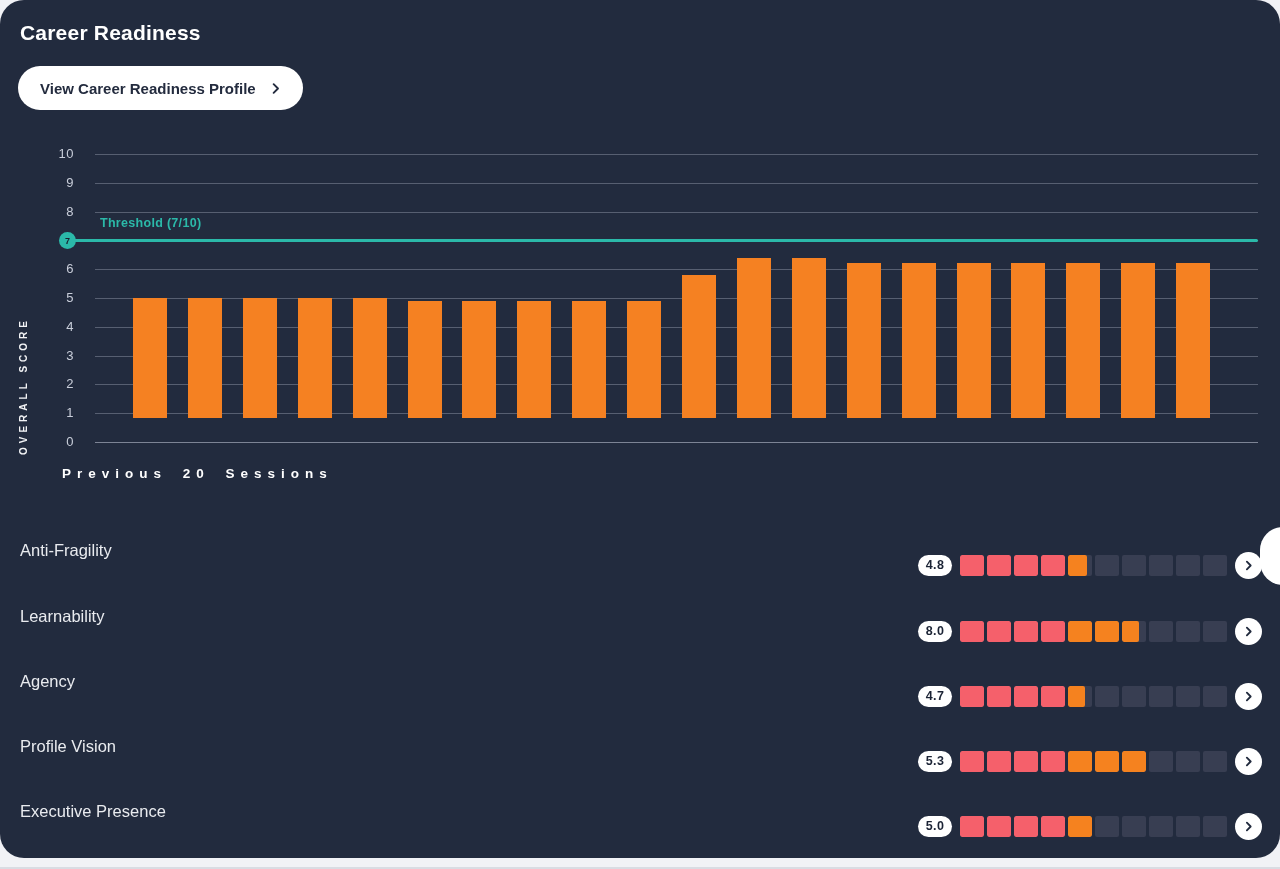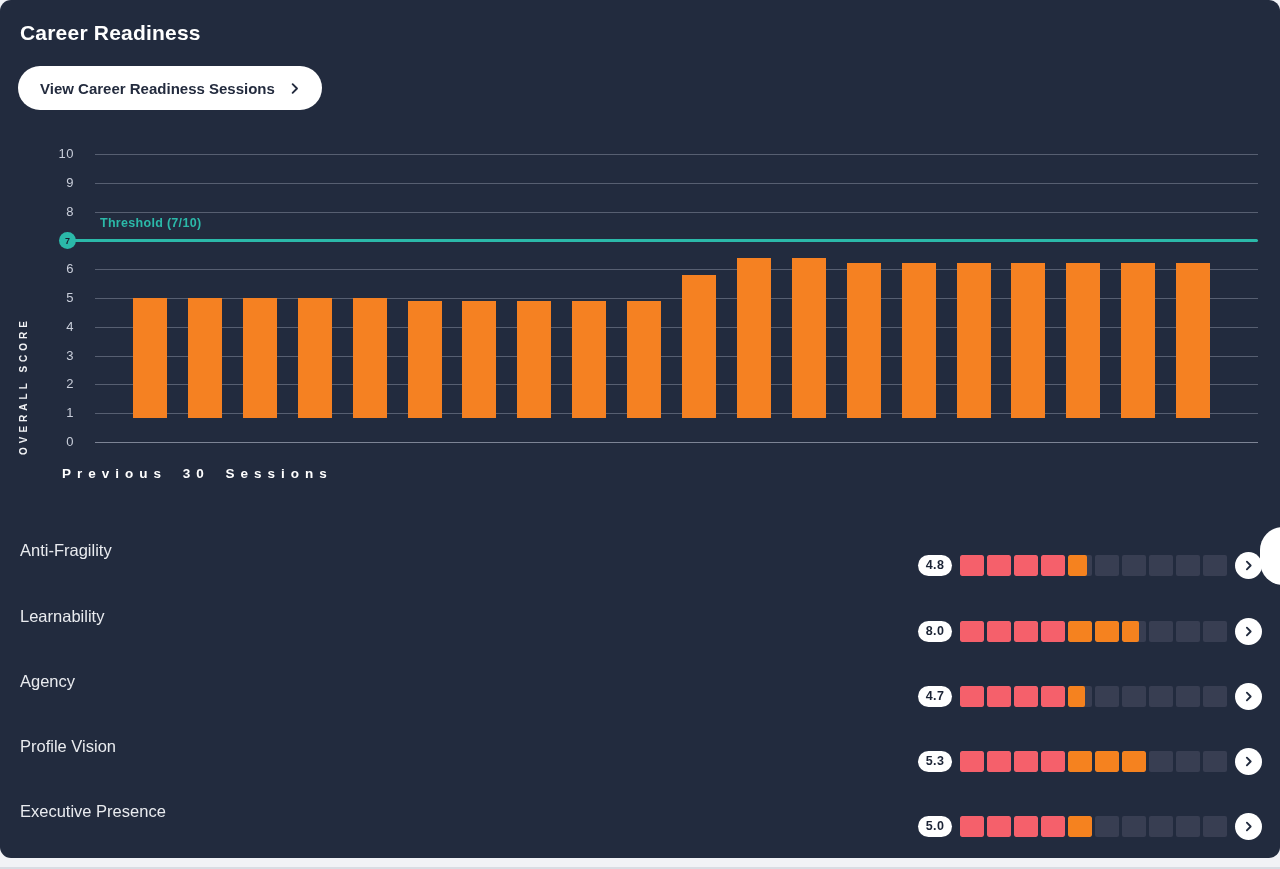--- a/index.html
+++ b/index.html
@@ -4,21 +4,21 @@
 <style>
   html,body{margin:0;padding:0;}
   body{
     width:1280px;height:869px;position:relative;overflow:hidden;
     background:#F1F2F6;
     font-family:"Liberation Sans", sans-serif;
   }
   .page-bottom-line{position:absolute;left:0;right:0;bottom:0;height:2px;background:#D9DCE3;}
   .card{
     position:absolute;left:0;top:0;right:0;height:858px;
-    background:#222B3E;border-radius:11px;overflow:hidden;
+    background:#222B3E;border-radius:24px;overflow:hidden;
   }
   
   .title{
     position:absolute;left:20px;top:21px;
     color:#FFFFFF;font-size:21px;font-weight:700;letter-spacing:.2px;
   }
   .score-wrap{
     position:absolute;right:30px;top:8px;
     display:flex;align-items:baseline;
   }
@@ -87,21 +87,21 @@
 </style>
 </head>
 <body>
 
 <div class="card">
 
   <div class="title">Career Readiness</div>
 
 
   <button class="profile-btn">
-    <span>View Career Readiness Sessions</span>
+    <span>View Career Readiness Profile</span>
     <span>
       <svg width="15" height="15" viewBox="0 0 24 24">
           <path d="M9 5l7 7-7 7" fill="none" stroke="#232B3E" stroke-width="3" stroke-linecap="round" stroke-linejoin="round"></path>
         </svg>
     </span>
   </button>
 
   <div class="chart">
     <div class="ylabel">OVERALL SCORE</div>
     <div class="plot">
@@ -133,21 +133,21 @@
         <div class="bar" style="left: 806.6px; top: 109.44px; height: 154.56px;"></div>
         <div class="bar" style="left: 861.5px; top: 109.44px; height: 154.56px;"></div>
         <div class="bar" style="left: 916.4px; top: 109.44px; height: 154.56px;"></div>
         <div class="bar" style="left: 971.3px; top: 109.44px; height: 154.56px;"></div>
         <div class="bar" style="left: 1026.2px; top: 109.44px; height: 154.56px;"></div>
         <div class="bar" style="left: 1081.1px; top: 109.44px; height: 154.56px;"></div>
       </div>
     <div class="threshold-line"></div>
     <div class="threshold-dot">7</div>
     <div class="threshold-label">Threshold (7/10)</div>
-    <div class="xlabel">Previous 30 Sessions</div>
+    <div class="xlabel">Previous 20 Sessions</div>
   <div class="ytick" style="top: 295px;">0</div>
       <div class="ytick" style="top: 266.2px;">1</div>
       <div class="ytick" style="top: 237.4px;">2</div>
       <div class="ytick" style="top: 208.6px;">3</div>
       <div class="ytick" style="top: 179.8px;">4</div>
       <div class="ytick" style="top: 151px;">5</div>
       <div class="ytick" style="top: 122.2px;">6</div>
       <div class="ytick" style="top: 64.6px;">8</div>
       <div class="ytick" style="top: 35.8px;">9</div>
       <div class="ytick" style="top: 7px;">10</div>

